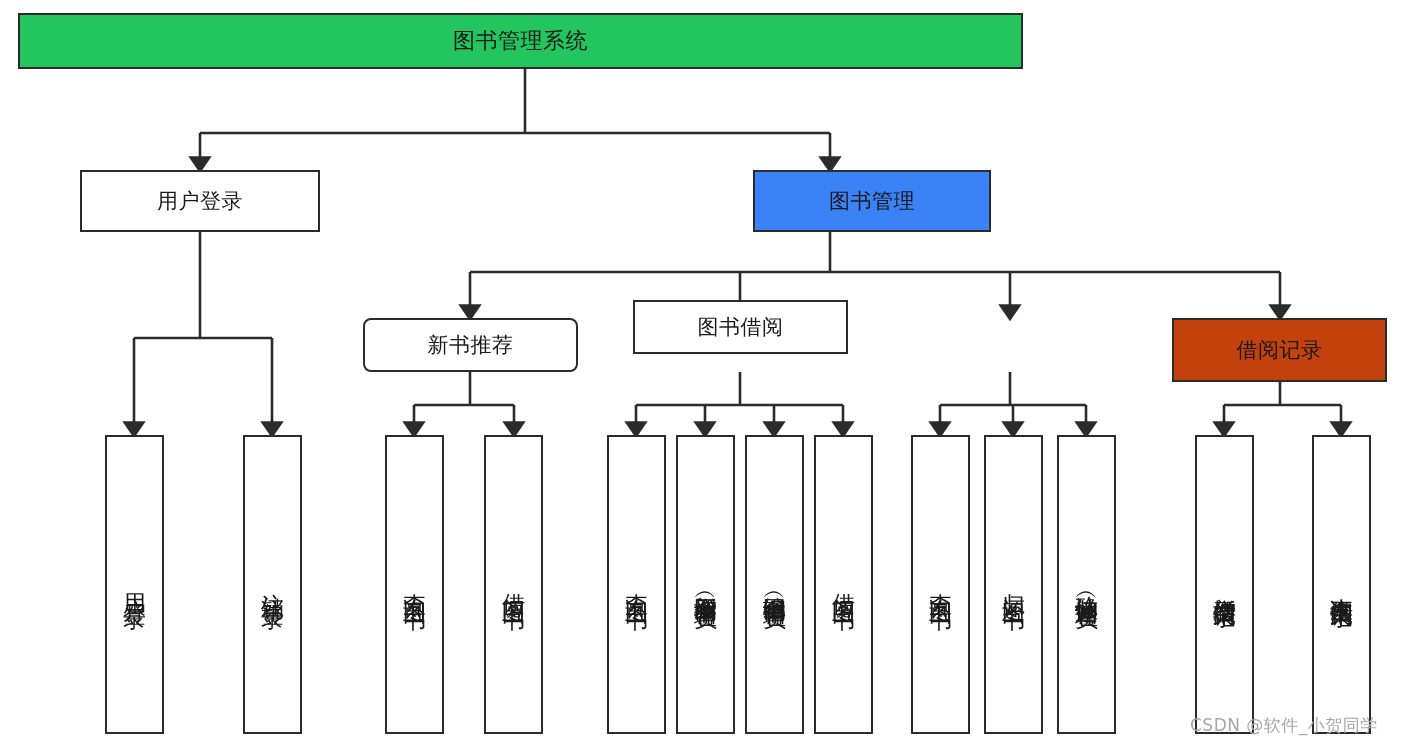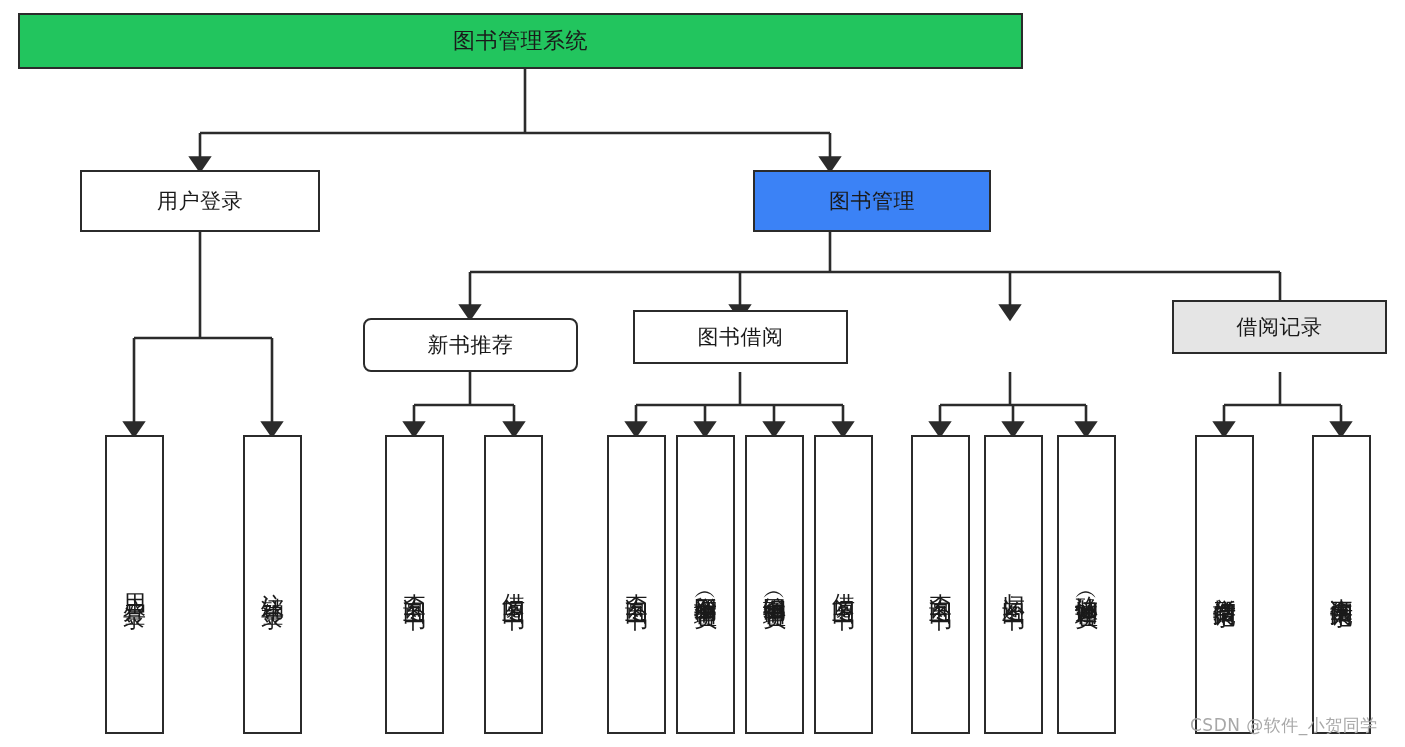--- a/index.html
+++ b/index.html
@@ -138,24 +138,24 @@
   <div class="node horiz" style="left: 80px; top: 170px; width: 240px; height: 62px; border-color: rgb(43, 43, 43); background: rgb(255, 255, 255); color: rgb(26, 26, 26);">
     <span class="label">用户登录</span>
   </div>
   <div class="node horiz" style="left: 712px; top: 170px; width: 238px; height: 62px; border-color: rgb(43, 43, 43); background: #3b82f6; color: rgb(26, 26, 26); margin-left: 41px;">
     <span class="label">图书管理</span>
   </div>
 
   <div class="node horiz" style="left: 363px; top: 318px; width: 215px; height: 54px; border-color: rgb(43, 43, 43); background: rgb(255, 255, 255); color: rgb(26, 26, 26); border-radius: 8px;">
     <span class="label">新书推荐</span>
   </div>
-  <div class="node horiz" style="left: 633px; top: 310px; width: 215px; height: 54px; border-color: rgb(43, 43, 43); background: rgb(255, 255, 255); color: rgb(26, 26, 26);">
+  <div class="node horiz" style="left: 633px; top: 300px; width: 215px; height: 54px; border-color: rgb(43, 43, 43); background: rgb(255, 255, 255); color: rgb(26, 26, 26);">
     <span class="label">图书借阅</span>
   </div>
-  <div class="node horiz" style="left: 1172px; top: 300px; width: 215px; height: 54px; border-color: rgb(43, 43, 43); background: #e5e5e5; color: rgb(26, 26, 26);">
+  <div class="node horiz" style="left: 1172px; top: 318px; width: 215px; height: 64px; border-color: rgb(43, 43, 43); background: #c2410c; color: rgb(26, 26, 26);">
     <span class="label">借阅记录</span>
   </div>
 
   <div class="node vert" style="left: 105px; top: 435px; width: 59px; height: 299px; border-color: rgb(43, 43, 43); background: rgb(255, 255, 255); color: rgb(26, 26, 26);">
     <span class="label">用户登录</span>
   </div>
   <div class="node vert" style="left: 243px; top: 435px; width: 59px; height: 299px; border-color: rgb(43, 43, 43); background: rgb(255, 255, 255); color: rgb(26, 26, 26);">
     <span class="label">注销登录</span>
   </div>
   <div class="node vert" style="left: 385px; top: 435px; width: 59px; height: 299px; border-color: rgb(43, 43, 43); background: rgb(255, 255, 255); color: rgb(26, 26, 26);">

